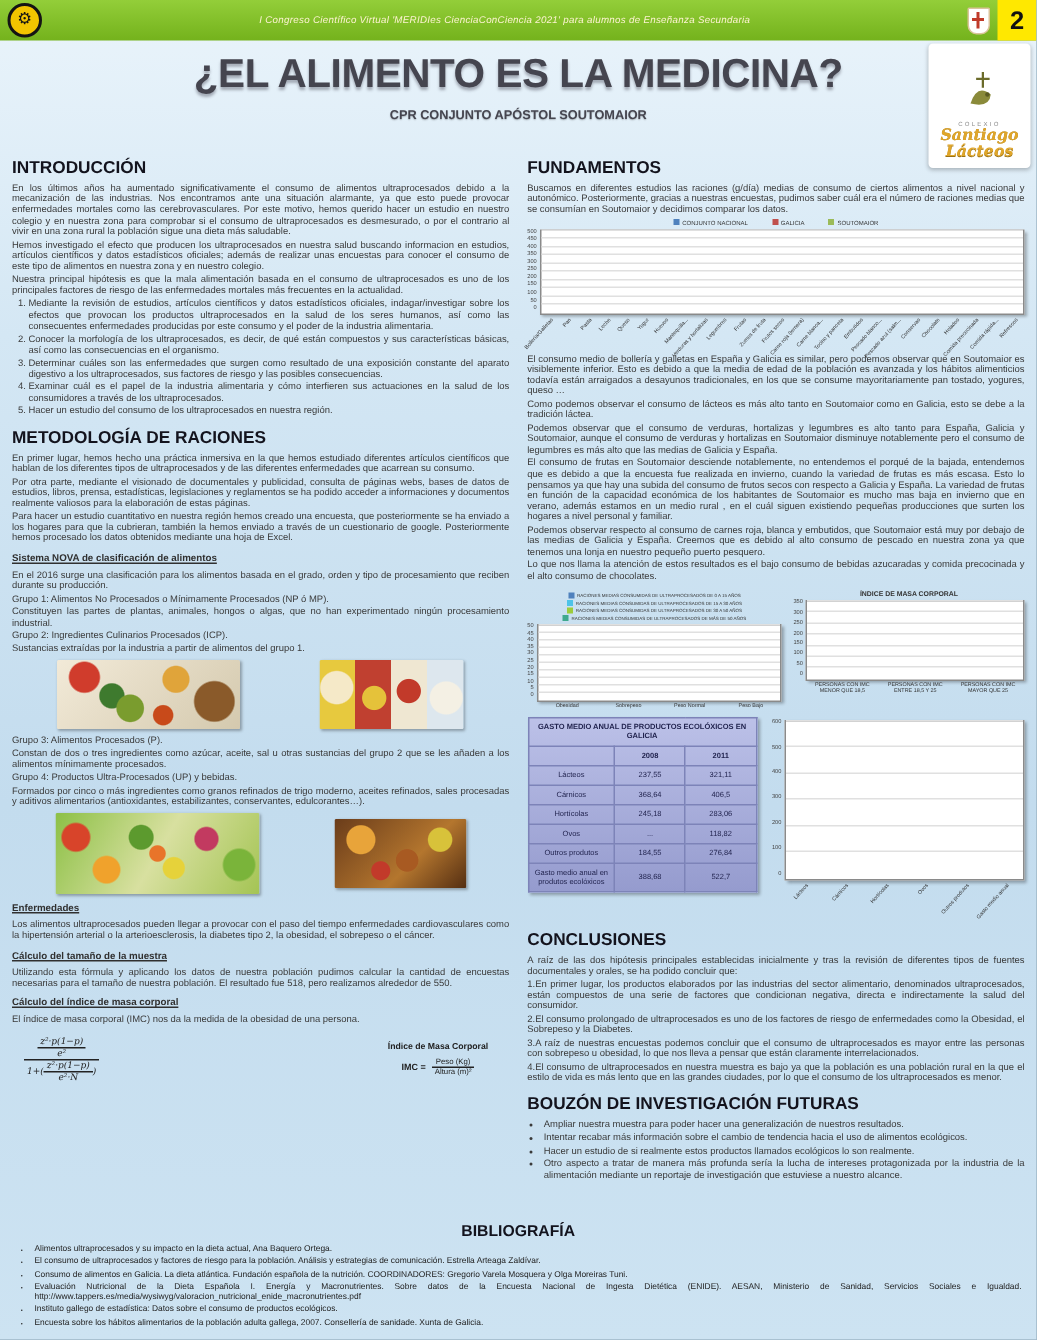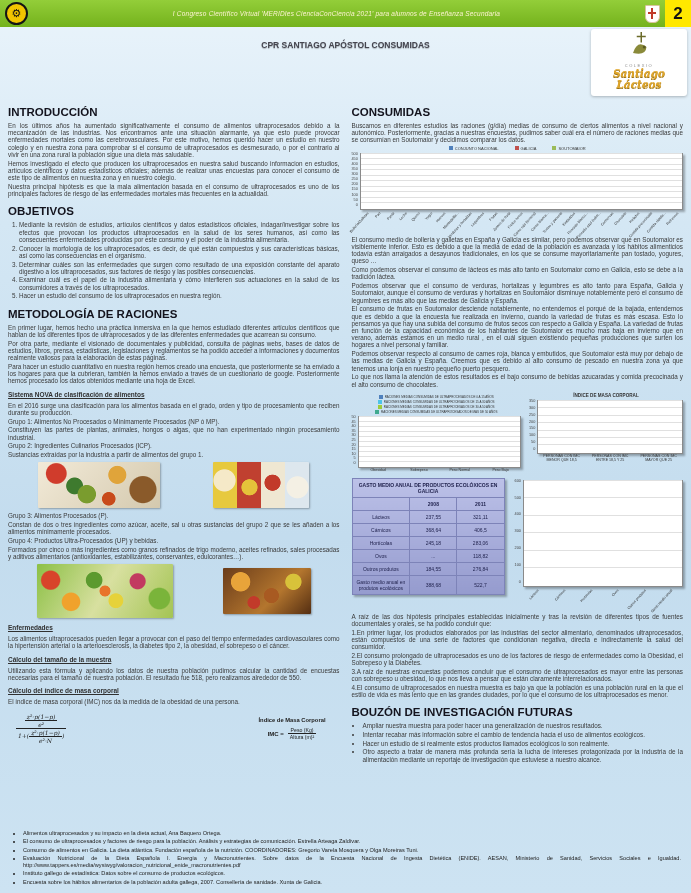--- a/index.html
+++ b/index.html
@@ -15,22 +15,22 @@
   .crest{width:13px;height:16px;flex:none;background:#fff;border:1px solid #d9c49a;border-radius:1px 1px 6px 6px;position:relative;margin-right:5px;}
   .crest:before{content:"";position:absolute;left:5px;top:2px;width:2px;height:11px;background:#c03a2a;}
   .crest:after{content:"";position:absolute;left:2px;top:6px;width:8px;height:2px;background:#c03a2a;}
   .pagebox{width:26px;height:27px;flex:none;background:#ffe800;display:flex;align-items:center;justify-content:center;
     font-weight:bold;font-size:17px;color:#111;}
   
   .titleblock{flex:none;text-align:center;padding-top:7px;position:relative;height:68px;}
   .title{font-size:27px;font-weight:bold;color:#45454f;letter-spacing:-.3px;text-shadow:0 2px 2px rgba(60,60,75,.4);}
   .authors{font-size:8.5px;font-weight:bold;color:#6b5a4b;margin-top:1px;text-shadow:0 1px 1px rgba(0,0,0,.25);}
   .school{font-size:8.5px;font-weight:bold;color:#45454f;margin-top:6px;text-shadow:0 1px 1px rgba(0,0,0,.25);}
-  .logo-card{position:absolute;right:4px;top:2px;width:96px;height:66px;background:#fff;border-radius:3px;
-    box-shadow:0 1px 3px rgba(0,0,0,.25);text-align:center;padding-top:1px;}
+  .logo-card{position:absolute;right:4px;top:2px;width:68px;height:66px;background:#fff;border-radius:3px;
+    box-shadow:0 1px 3px rgba(0,0,0,.25);text-align:center;padding-top:17px;}
   .logo-colexio{font-size:4px;color:#8a8a8a;letter-spacing:1.5px;margin-top:1px;}
   .logo-name{font-family:"DejaVu Serif",serif;font-style:italic;font-weight:bold;color:#e0a62a;font-size:10.5px;line-height:1.05;
     text-shadow:0 .5px 0 #9a7214;}
   
   .cols{flex:1;display:flex;gap:12px;padding:2px 8px 0;overflow:hidden;}
   .col{flex:1;min-width:0;}
   h2.sec{font-size:11.5px;font-weight:bold;color:#13131d;margin:8px 0 4px;}
   h2.sec.first{margin-top:2px;}
   .col p,.col li{font-size:6.3px;line-height:1.15;color:#3a3a3a;text-align:justify;margin:0 0 1.5px;}
   ol.obj{margin:2px 0 0;padding-left:11px;}
@@ -120,21 +120,22 @@
 <div class="poster">
 
   <div class="topbar">
     <div class="badge">⚙</div>
     <div class="conf">I Congreso Científico Virtual 'MERIDIes CienciaConCiencia 2021' para alumnos de Enseñanza Secundaria</div>
     <div class="crest"></div>
     <div class="pagebox">2</div>
   </div>
 
   <div class="titleblock">
-    <div class="school">CPR SANTIAGO APÓSTOL CONSUMIDAS</div>
+    <div class="title">¿EL ALIMENTO ES LA MEDICINA?</div>
+    <div class="school">CPR CONJUNTO APÓSTOL SOUTOMAIOR</div>
     <div class="logo-card">
       <svg width="30" height="28" viewBox="0 0 40 36">
         <path d="M23 2 v14 M17 8 h12" stroke="#6b6b2a" stroke-width="2" fill="none"></path>
         <path d="M12 30 q6 -18 18 -8 q-1 12 -18 8 z" fill="#8a8a3a"></path>
         <circle cx="27" cy="22" r="2" fill="#5a5a22"></circle>
       </svg>
       <div class="logo-colexio">COLEXIO</div>
       <div class="logo-name">Santiago</div>
       <div class="logo-name">Lácteos</div>
     </div>
@@ -143,21 +144,20 @@
   <div class="cols">
 
     <div class="col">
       <h2 class="sec first">INTRODUCCIÓN</h2>
       <div>
           <p>En los últimos años ha aumentado significativamente el consumo de alimentos ultraprocesados debido a la mecanización de las industrias. Nos encontramos ante una situación alarmante, ya que esto puede provocar enfermedades mortales como las cerebrovasculares. Por este motivo, hemos querido hacer un estudio en nuestro colegio y en nuestra zona para comprobar si el consumo de ultraprocesados es desmesurado, o por el contrario al vivir en una zona rural la población sigue una dieta más saludable.</p>
           <p>Hemos investigado el efecto que producen los ultraprocesados en nuestra salud buscando informacion en estudios, artículos científicos y datos estadísticos oficiales; además de realizar unas encuestas para conocer el consumo de este tipo de alimentos en nuestra zona y en nuestro colegio.</p>
           <p>Nuestra principal hipótesis es que la mala alimentación basada en el consumo de ultraprocesados es uno de los principales factores de riesgo de las enfermedades mortales más frecuentes en la actualidad.</p>
         </div>
 
-      <h2 class="sec">OBJETIVOS</h2>
       <ol class="obj">
           <li>Mediante la revisión de estudios, artículos científicos y datos estadísticos oficiales, indagar/investigar sobre los efectos que provocan los productos ultraprocesados en la salud de los seres humanos, así como las consecuentes enfermedades producidas por este consumo y el poder de la industria alimentaria.</li>
           <li>Conocer la morfología de los ultraprocesados, es decir, de qué están compuestos y sus características básicas, así como las consecuencias en el organismo.</li>
           <li>Determinar cuáles son las enfermedades que surgen como resultado de una exposición constante del aparato digestivo a los ultraprocesados, sus factores de riesgo y las posibles consecuencias.</li>
           <li>Examinar cuál es el papel de la industria alimentaria y cómo interfieren sus actuaciones en la salud de los consumidores a través de los ultraprocesados.</li>
           <li>Hacer un estudio del consumo de los ultraprocesados en nuestra región.</li>
         </ol>
 
       <h2 class="sec">METODOLOGÍA DE RACIONES</h2>
       <div>
@@ -219,21 +219,21 @@
             <span class="frac">
                 <span class="fn">Peso (Kg)</span>
                 <span class="fd">Altura (m)²</span>
               </span>
           </div>
         </div>
       </div>
     </div>
 
     <div class="col">
-      <h2 class="sec first">CONSUMIDAS</h2>
+      <h2 class="sec first">FUNDAMENTOS</h2>
       <p>Buscamos en diferentes estudios las raciones (g/día) medias de consumo de ciertos alimentos a nivel nacional y autonómico. Posteriormente, gracias a nuestras encuestas, pudimos saber cuál era el número de raciones medias que se consumían en Soutomaior y decidimos comparar los datos.</p>
 
       <div class="chart">
           <div class="c-legend">
             <div class="c-leg">
               <div class="c-swatch" style="background: rgb(79, 129, 189);"></div>
               <span>CONJUNTO NACIONAL</span>
             </div>
             <div class="c-leg">
               <div class="c-swatch" style="background: rgb(192, 80, 77);"></div>
@@ -723,40 +723,42 @@
                   </div>
                   <div class="c-xlab">
                     <span>Gasto medio anual</span>
                   </div>
                 </div>
               </div>
             </div>
           </div>
       </div>
 
+      <h2 class="sec">CONCLUSIONES</h2>
       <p>A raíz de las dos hipótesis principales establecidas inicialmente y tras la revisión de diferentes tipos de fuentes documentales y orales, se ha podido concluir que:</p>
       <div>
           <p>1.En primer lugar, los productos elaborados por las industrias del sector alimentario, denominados ultraprocesados, están compuestos de una serie de factores que condicionan negativa, directa e indirectamente la salud del consumidor.</p>
           <p>2.El consumo prolongado de ultraprocesados es uno de los factores de riesgo de enfermedades como la Obesidad, el Sobrepeso y la Diabetes.</p>
           <p>3.A raíz de nuestras encuestas podemos concluir que el consumo de ultraprocesados es mayor entre las personas con sobrepeso u obesidad, lo que nos lleva a pensar que están claramente interrelacionados.</p>
           <p>4.El consumo de ultraprocesados en nuestra muestra es bajo ya que la población es una población rural en la que el estilo de vida es más lento que en las grandes ciudades, por lo que el consumo de los ultraprocesados es menor.</p>
         </div>
 
       <h2 class="sec">BOUZÓN DE INVESTIGACIÓN FUTURAS</h2>
       <ul class="plain">
           <li>Ampliar nuestra muestra para poder hacer una generalización de nuestros resultados.</li>
           <li>Intentar recabar más información sobre el cambio de tendencia hacia el uso de alimentos ecológicos.</li>
           <li>Hacer un estudio de si realmente estos productos llamados ecológicos lo son realmente.</li>
           <li>Otro aspecto a tratar de manera más profunda sería la lucha de intereses protagonizada por la industria de la alimentación mediante un reportaje de investigación que estuviese a nuestro alcance.</li>
         </ul>
     </div>
 
   </div>
 
   <div class="biblio">
+    <h2>BIBLIOGRAFÍA</h2>
     <ul>
         <li>Alimentos ultraprocesados y su impacto en la dieta actual, Ana Baquero Ortega.</li>
         <li>El consumo de ultraprocesados y factores de riesgo para la población. Análisis y estrategias de comunicación. Estrella Arteaga Zaldívar.</li>
         <li>Consumo de alimentos en Galicia. La dieta atlántica. Fundación española de la nutrición. COORDINADORES: Gregorio Varela Mosquera y Olga Moreiras Tuni.</li>
         <li>Evaluación Nutricional de la Dieta Española I. Energía y Macronutrientes. Sobre datos de la Encuesta Nacional de Ingesta Dietética (ENIDE). AESAN, Ministerio de Sanidad, Servicios Sociales e Igualdad. http://www.tappers.es/media/wysiwyg/valoracion_nutricional_enide_macronutrientes.pdf</li>
         <li>Instituto gallego de estadística: Datos sobre el consumo de productos ecológicos.</li>
         <li>Encuesta sobre los hábitos alimentarios de la población adulta gallega, 2007. Consellería de sanidade. Xunta de Galicia.</li>
       </ul>
   </div>
 

